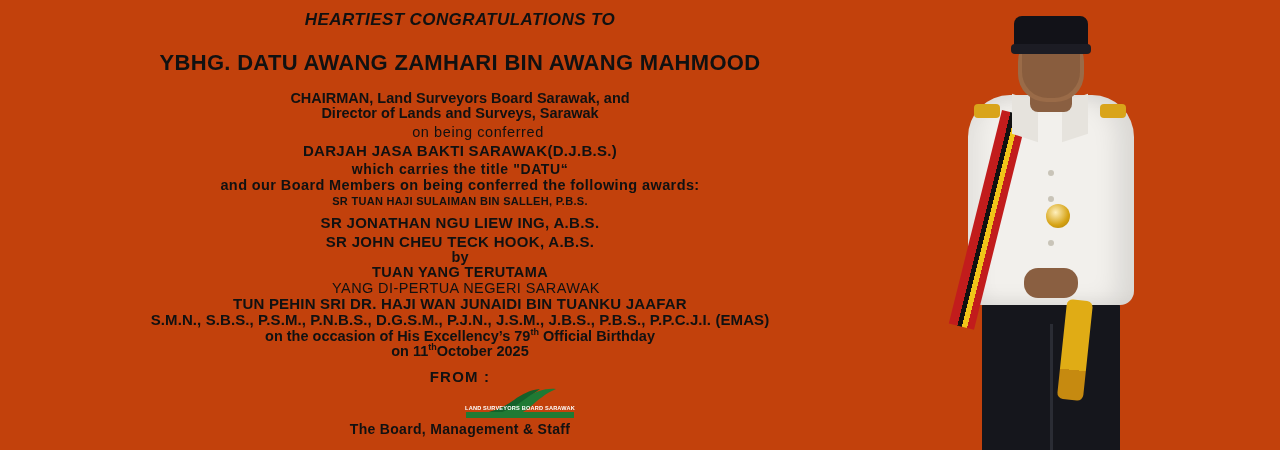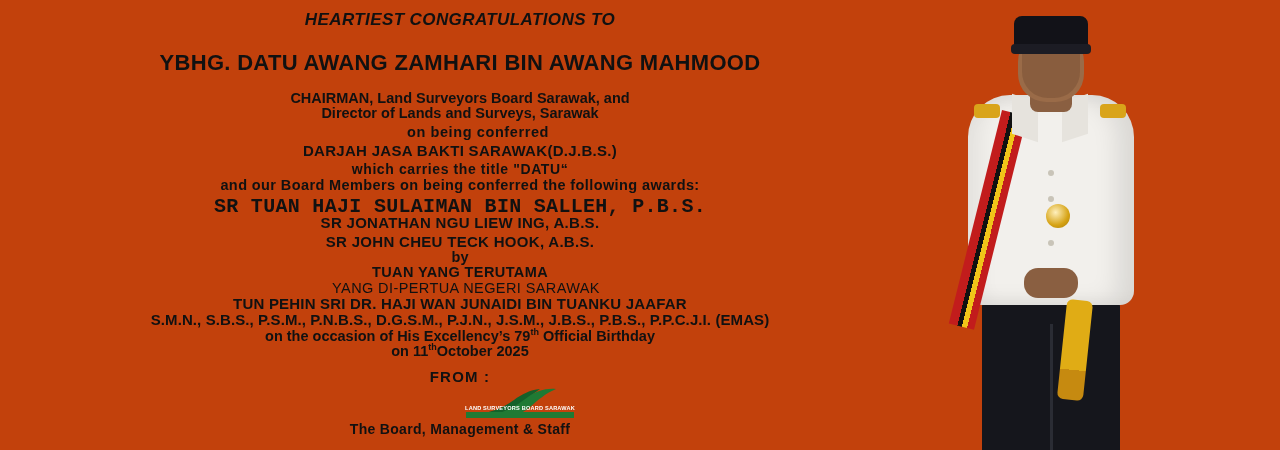--- a/index.html
+++ b/index.html
@@ -62,21 +62,21 @@
     left: 0; right: 0;
     top: 105px;
     font-size: 14.5px;
     font-weight: bold;
   }
   .l-onbeing {
     position: absolute;
     left: 0; right: 0;
     top: 124px;
     font-size: 14.5px;
-    font-weight: bold;
+    font-weight: normal;
     letter-spacing: 0.6px;
     padding-left: 36px;
   }
   .l-award {
     position: absolute;
     left: 0; right: 0;
     top: 142px;
     font-size: 15px;
     font-weight: bold;
     letter-spacing: 0.3px;
@@ -94,24 +94,23 @@
     left: 0; right: 0;
     top: 177px;
     font-size: 14.5px;
     font-weight: bold;
     letter-spacing: 0.4px;
   }
   .l-m1 {
     position: absolute;
     left: 0; right: 0;
     top: 195px;
-    font-size: 20px;
-    font-weight: bold;
-    letter-spacing: 0.3px;
-    font-family: Liberation Mono, monospace;
+    font-size: 11px;
+    font-weight: bold;
+    letter-spacing: 0.3px;
   }
   .l-m2 {
     position: absolute;
     left: 0; right: 0;
     top: 214px;
     font-size: 15px;
     font-weight: bold;
     letter-spacing: 0.3px;
   }
   .l-m3 {

